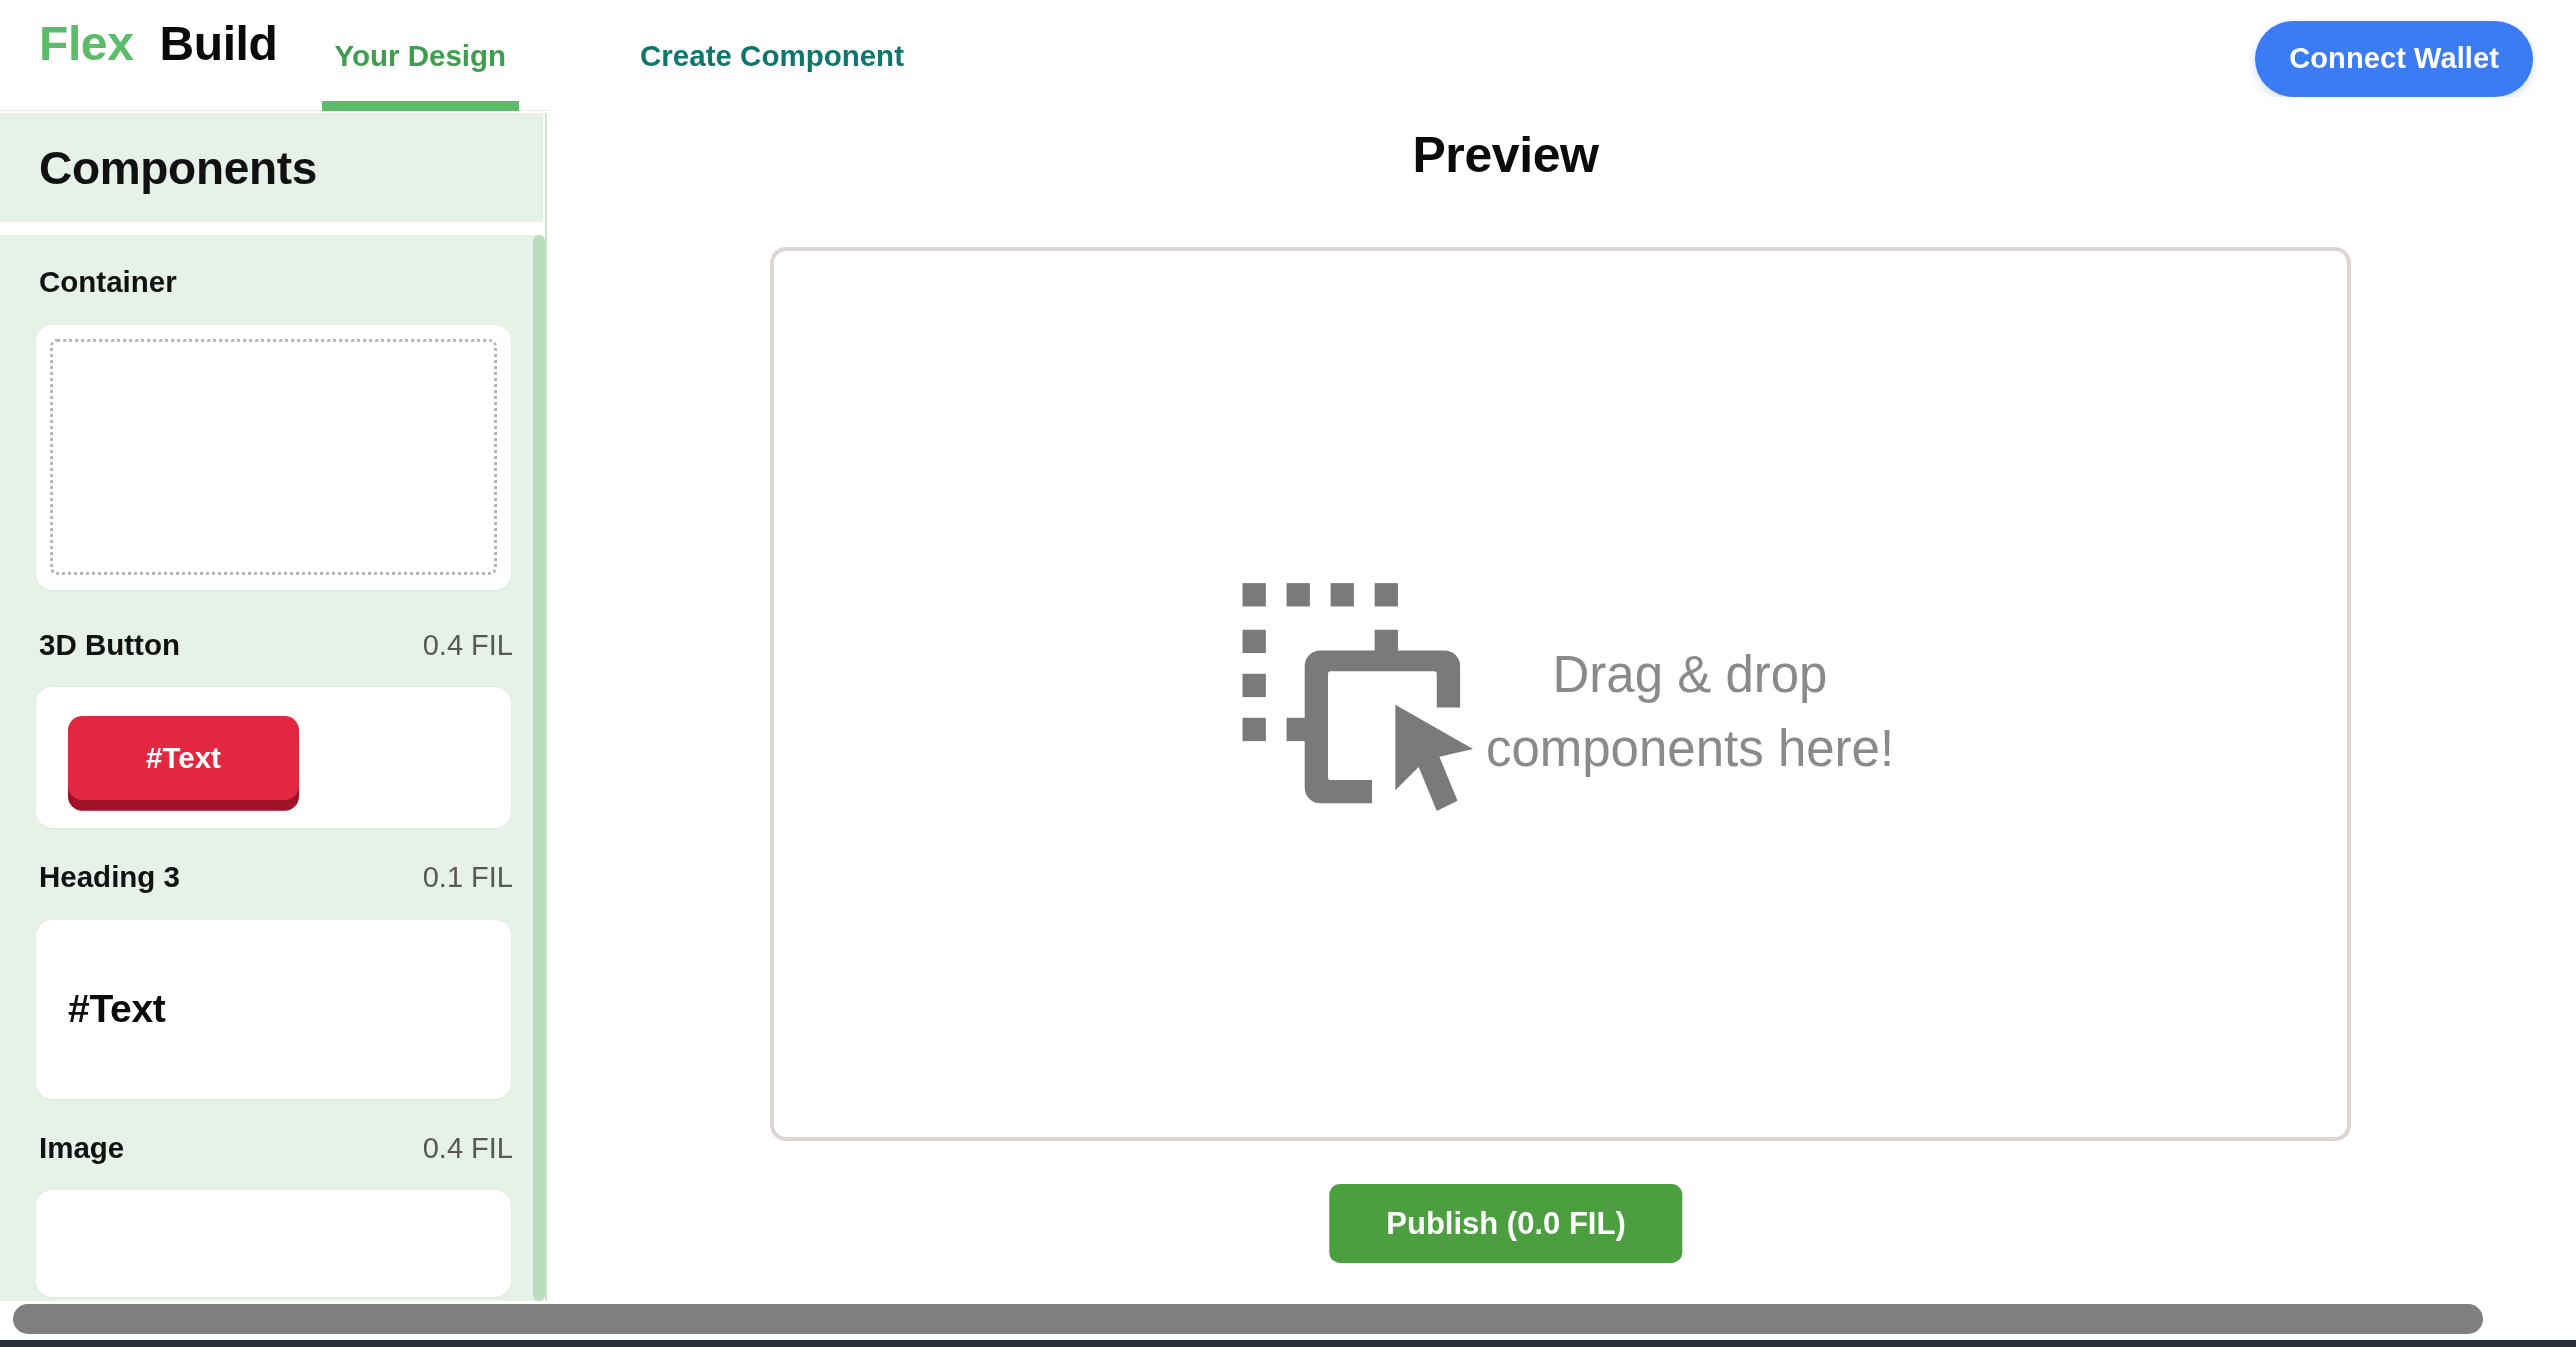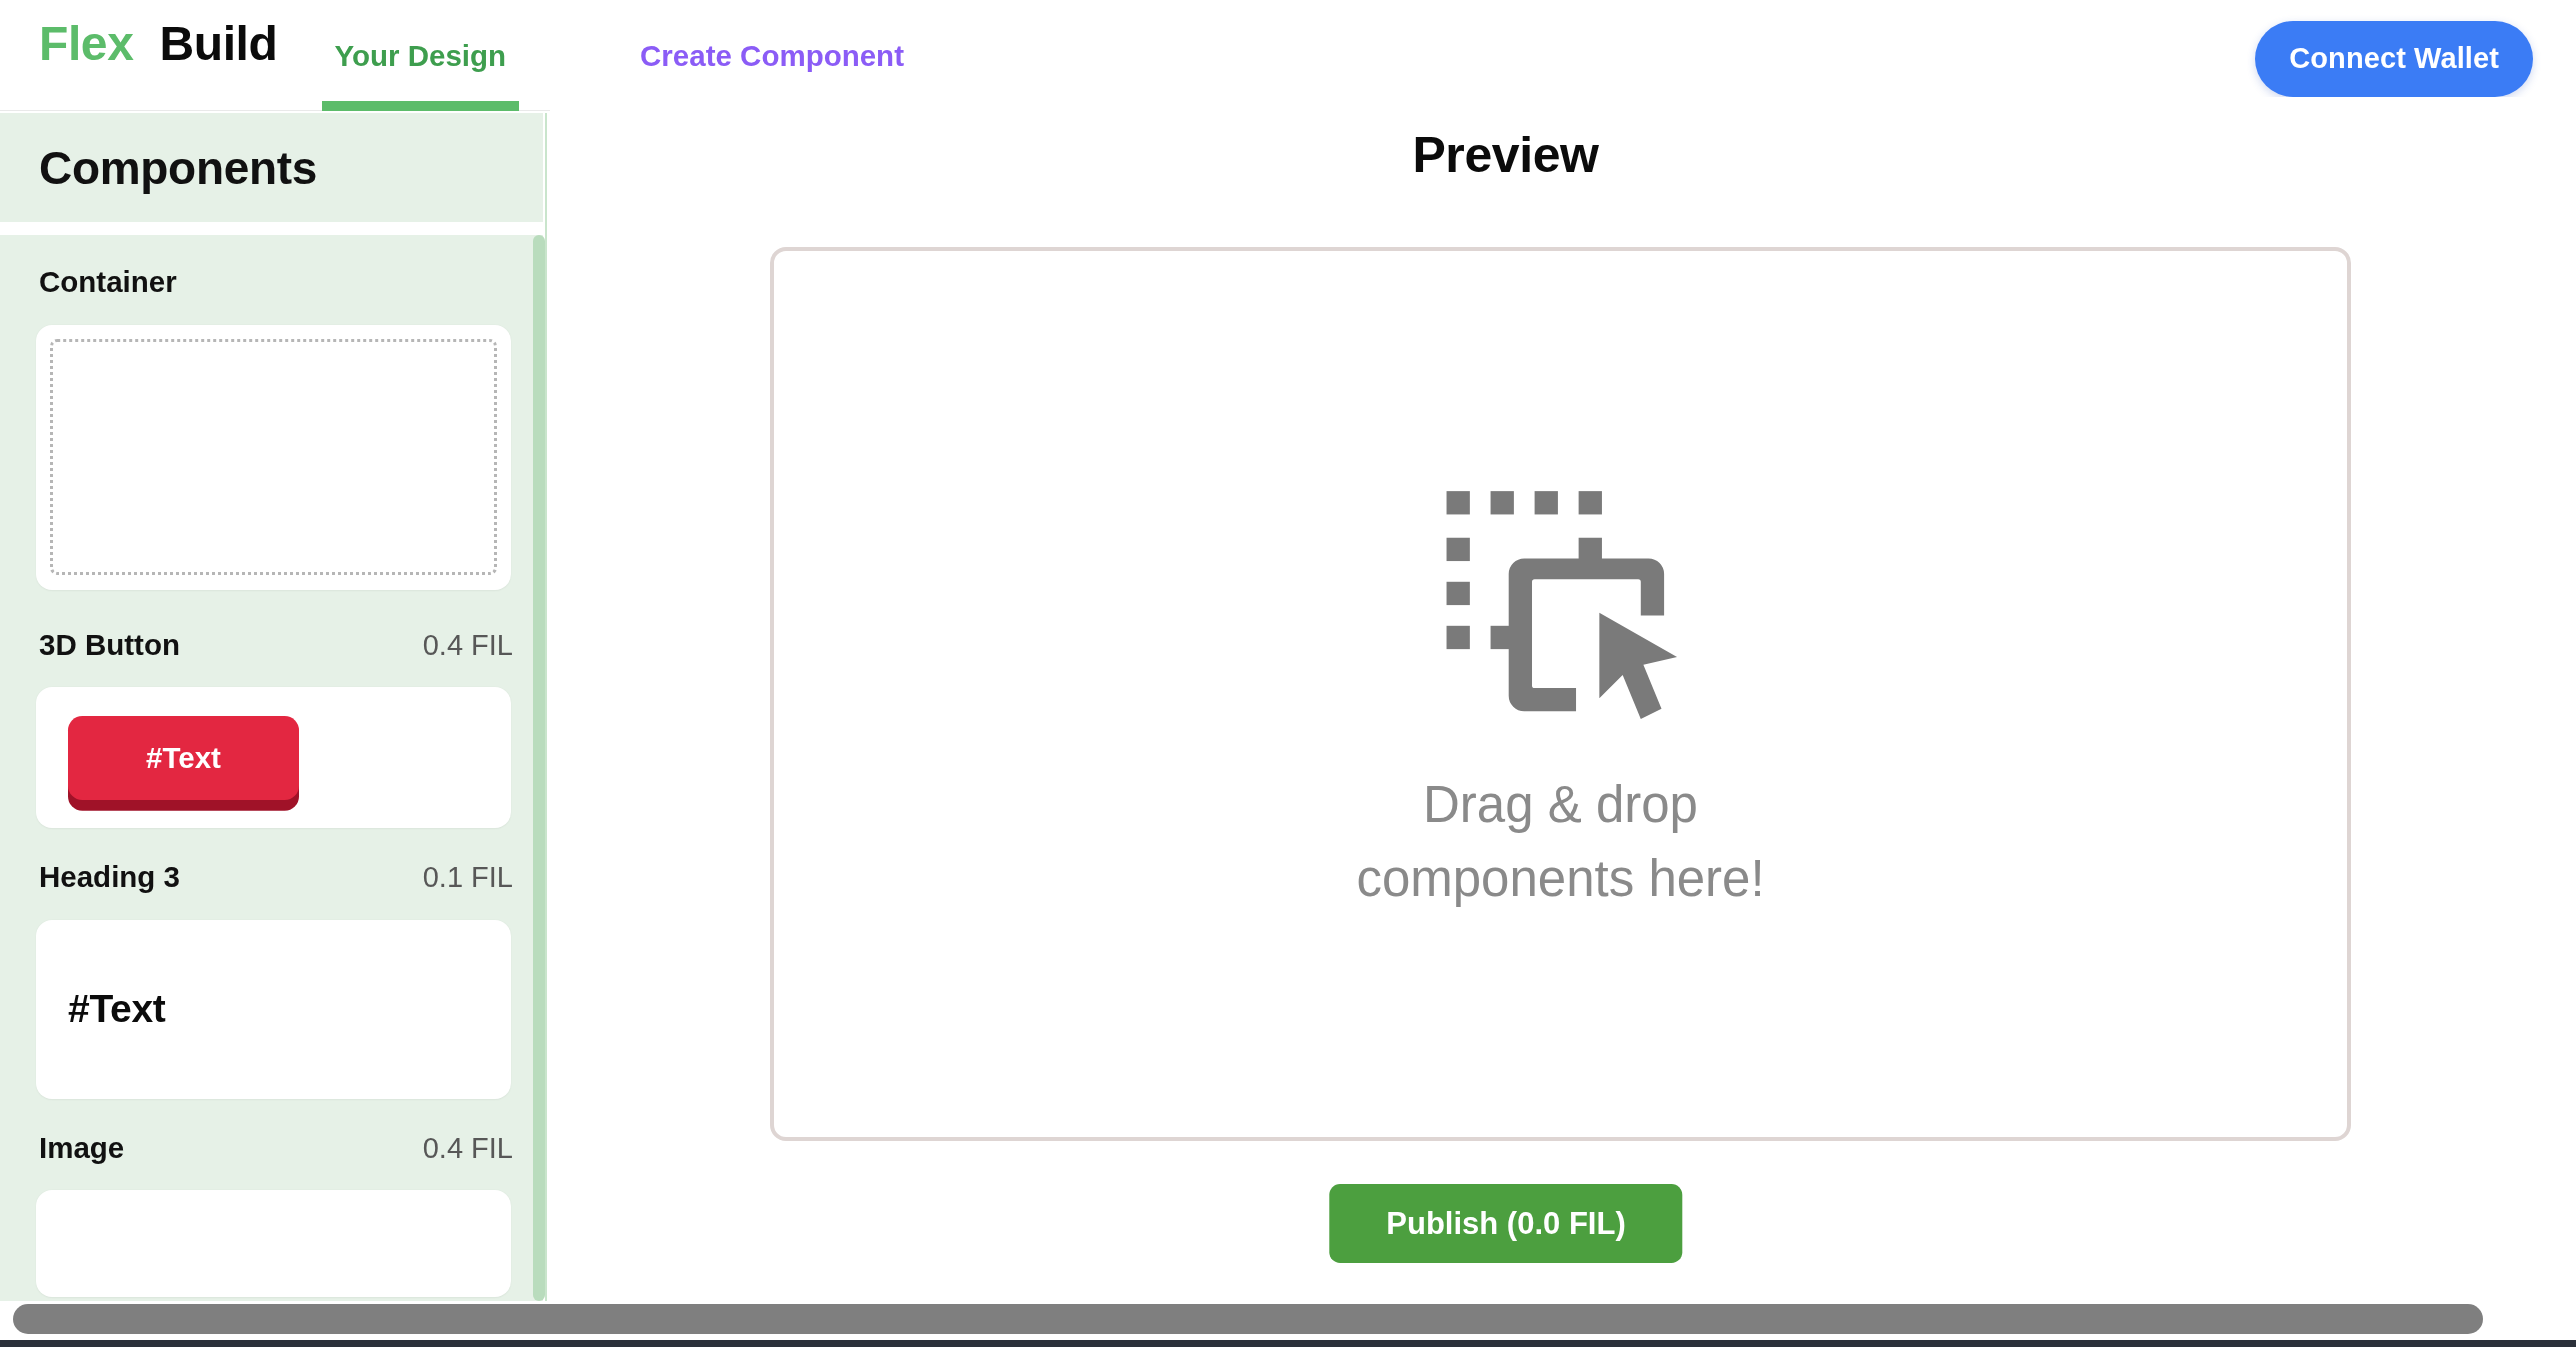--- a/index.html
+++ b/index.html
@@ -55,21 +55,21 @@
   }
 
   .navtab {
     position: relative;
     height: 111px;
     display: flex;
     align-items: center;
     padding: 0 12.5px;
     font-size: 29.5px;
     font-weight: 700;
-    color: #8b5cf6;
+    color: #0f766e;
     cursor: pointer;
     white-space: nowrap;
   }
   .navtab.active { color: #3e9e4e; }
   .navtab.active::after {
     content: "";
     position: absolute;
     left: 0; right: 0;
     bottom: 0;
     height: 9.8px;
@@ -252,21 +252,21 @@
   .dropzone {
     position: absolute;
     left: 220px;
     top: 150px;
     width: 1581px;
     height: 894px;
     border: 4.5px solid #ded5d3;
     border-radius: 16px;
     background: #ffffff;
     display: flex;
-    flex-direction: column;
+    flex-direction: row;
     align-items: center;
     justify-content: center;
   }
 
   .dz-icon { width: 259px; height: 259px; display: block; }
 
   .dz-text {
     margin-top: 36px;
     text-align: center;
     font-size: 51px;

